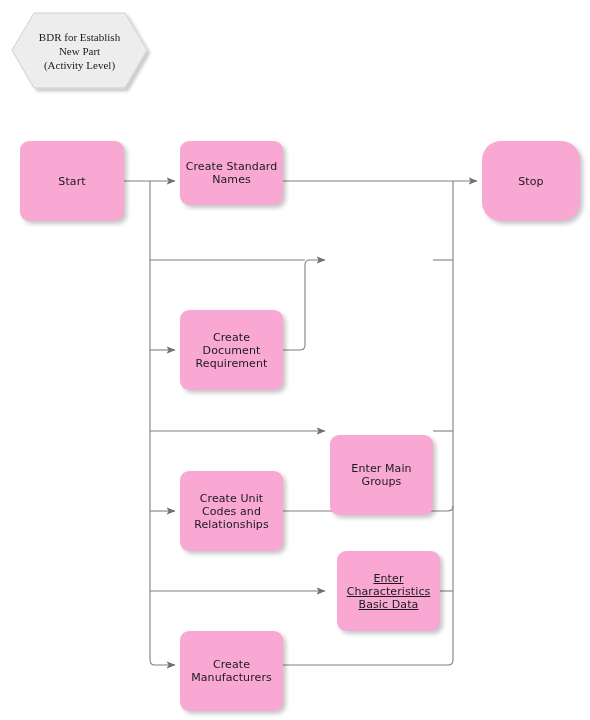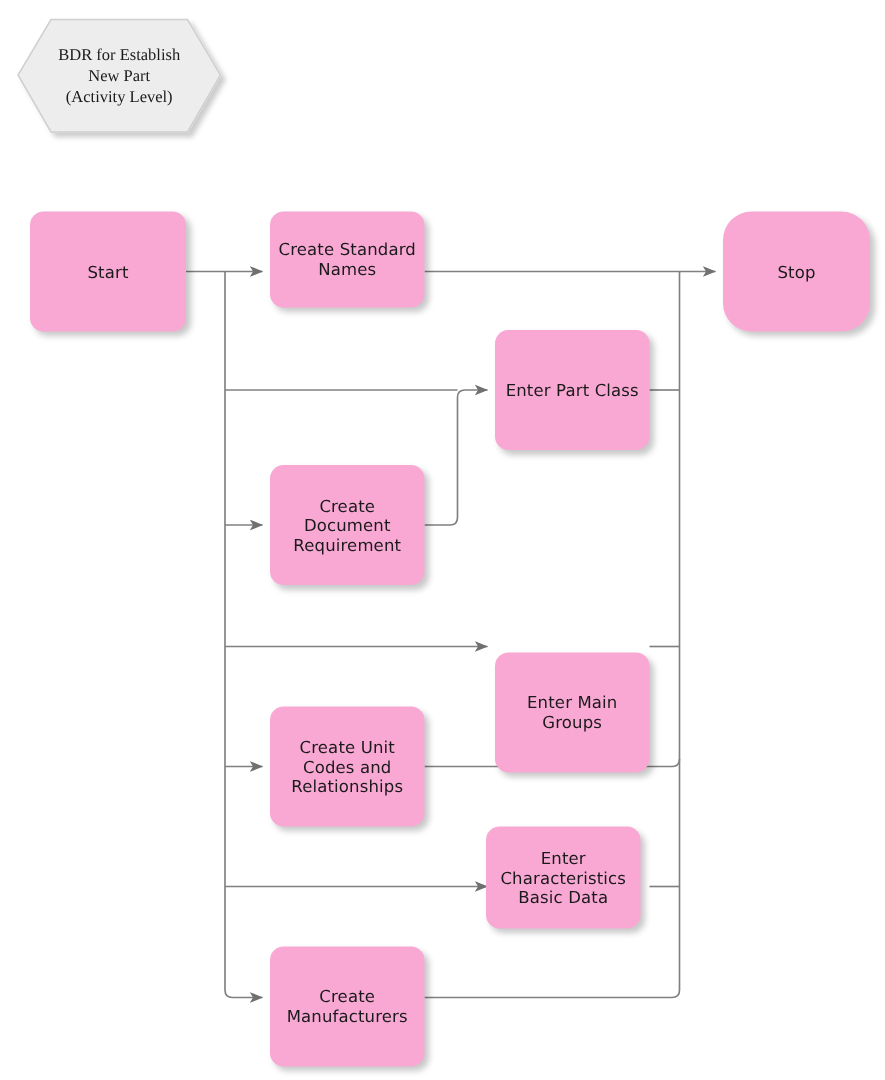--- a/index.html
+++ b/index.html
@@ -120,42 +120,39 @@
 
   <div class="node process" style="left:180px; top:141px; width:103px; height:64px;">
     <span>Create Standard
 Names</span>
   </div>
 
   <div class="node process" style="left:482px; top:141px; width:98px; height:80px;border-radius:19px;">
     <span>Stop</span>
   </div>
 
-  <div class="node process" style="left:330px; top:220px; width:103px; height:80px;">
-    <span>Enter Part Class</span>
-  </div>
 
   <div class="node process" style="left:180px; top:310px; width:103px; height:80px;">
     <span>Create
 Document
 Requirement</span>
   </div>
 
   <div class="node process" style="left:330px; top:391px; width:103px; height:80px;margin-top:44px;">
     <span>Enter Main
 Groups</span>
   </div>
 
   <div class="node process" style="left:180px; top:471px; width:103px; height:80px;">
     <span>Create Unit
 Codes and
 Relationships</span>
   </div>
 
-  <div class="node process" style="left:324px; top:551px; width:103px; height:68px;">
+  <div class="node process" style="left:337px; top:551px; width:103px; height:80px;text-decoration:underline;">
     <span>Enter
 Characteristics
 Basic Data</span>
   </div>
 
   <div class="node process" style="left:180px; top:631px; width:103px; height:80px;">
     <span>Create
 Manufacturers</span>
   </div>
 

